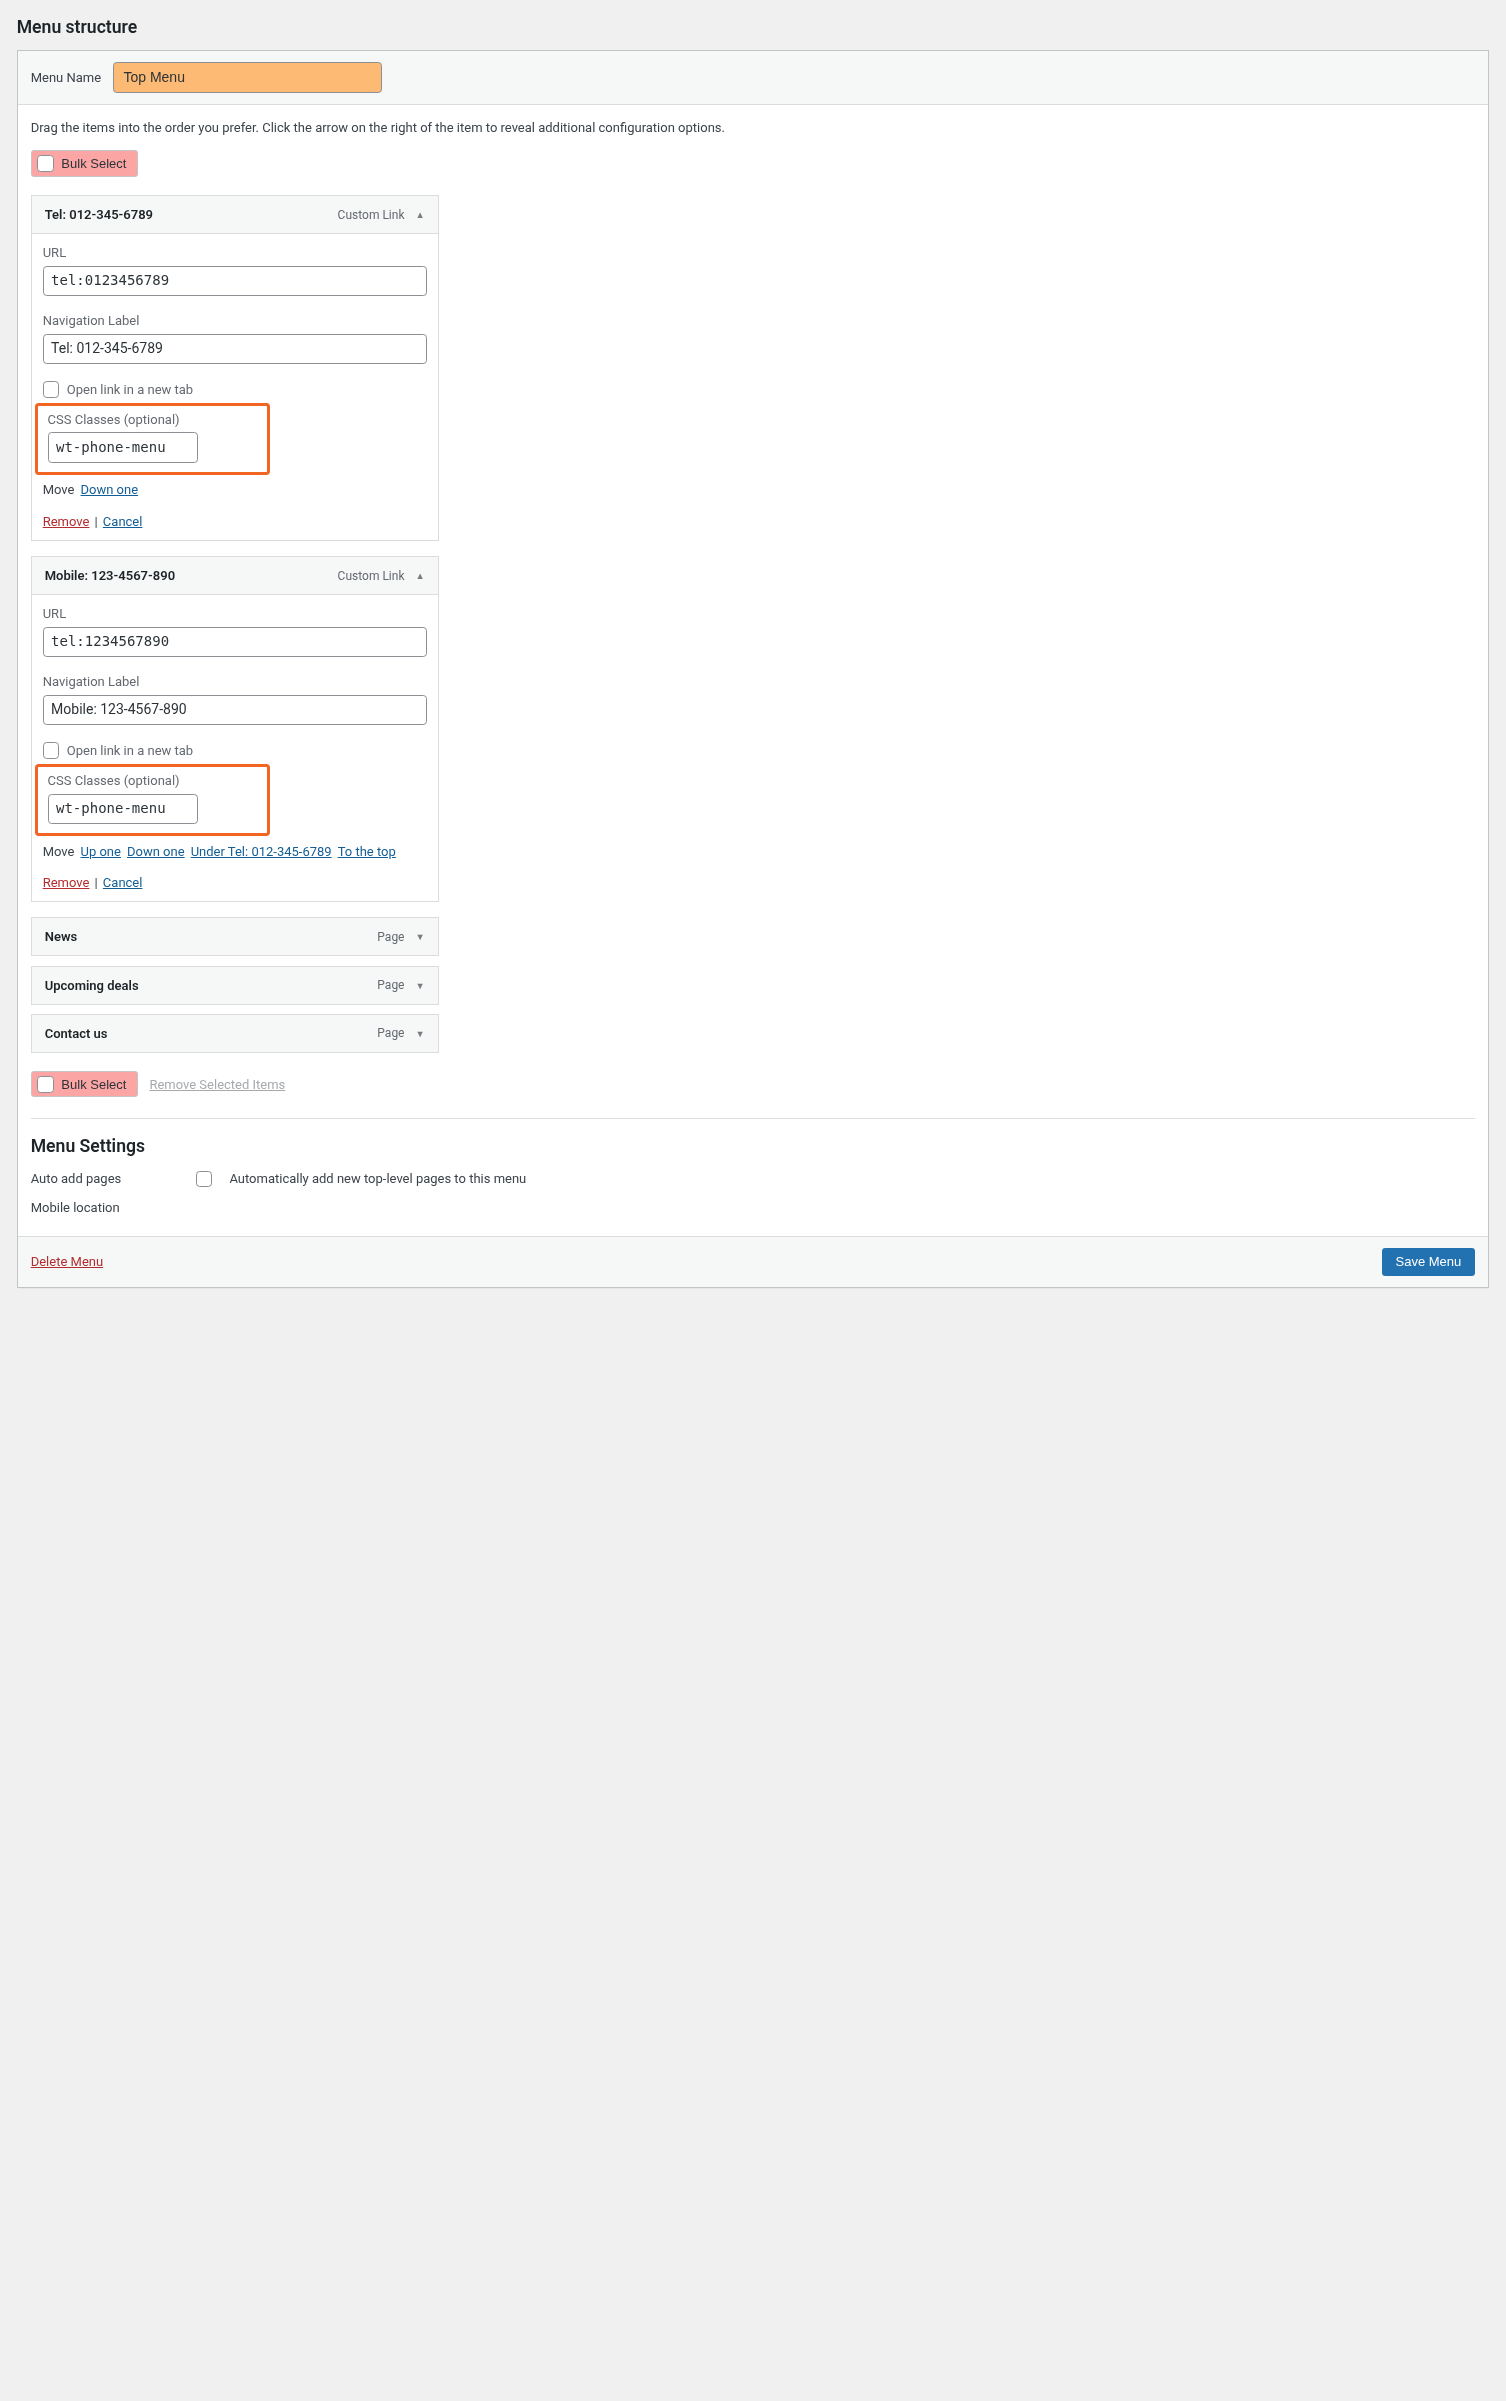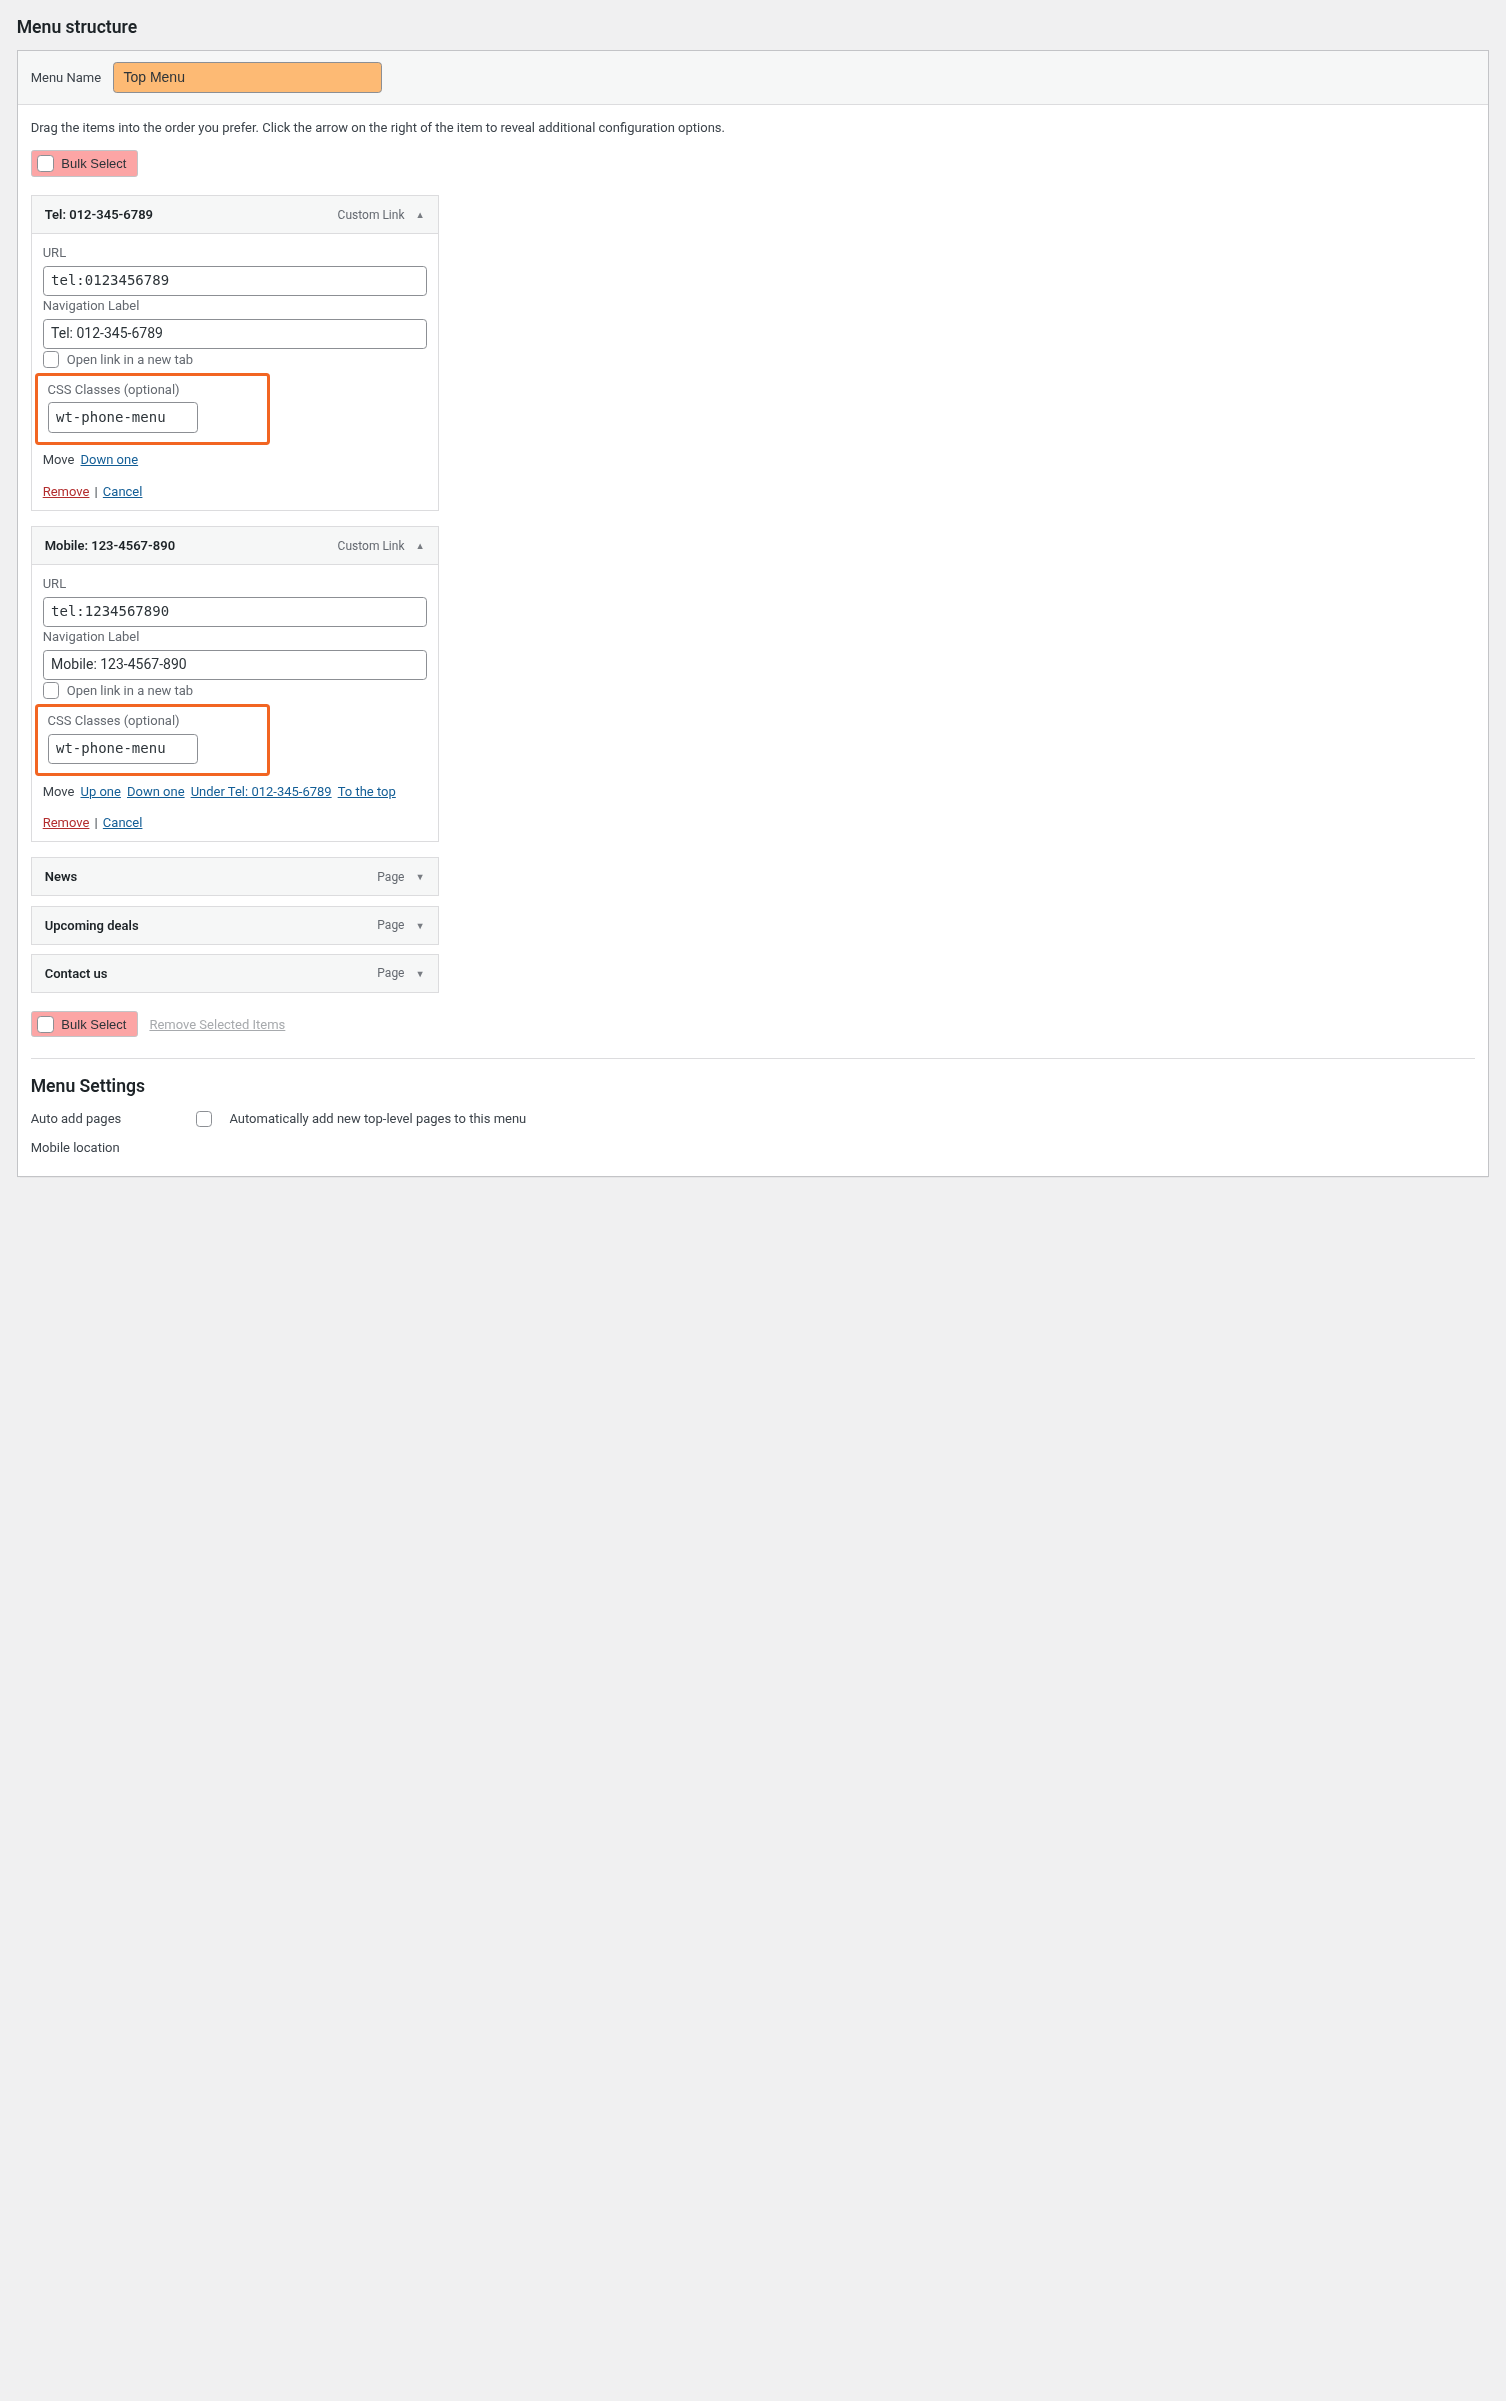--- a/index.html
+++ b/index.html
@@ -107,21 +107,21 @@
       font-size: 9.3px;
       display: inline-block;
     }
     .item-settings {
       border: 0.9px solid #dcdcde;
       border-top: 0;
       padding: 11px 11px 11px 11px;
       background: #fff;
       margin-bottom: 15px;
     }
-    .setting-group { margin-bottom: 2px; }
+    .setting-group { margin-bottom: 17px; }
     .setting-label {
       color: #646970;
       font-size: 13px;
       display: block;
       margin-bottom: 5.6px;
     }
     .setting-input {
       width: 100%;
       padding: 3.7px 7.4px;
       border: 0.9px solid #8c8f94;
@@ -369,15 +369,19 @@
       <input type="checkbox" style="">
       <span>Automatically add new top-level pages to this menu</span>
     </div>
 
     <div class="settings-row" style="margin-bottom:20.4px;">
       <span class="label">Mobile location</span>
     </div>
 
   </div>
 
+  <div class="panel-footer">
+    <a class="delete-menu">Delete Menu</a>
+    <button class="save-button">Save Menu</button>
+  </div>
 
 </div>
 
 
 </body></html>

